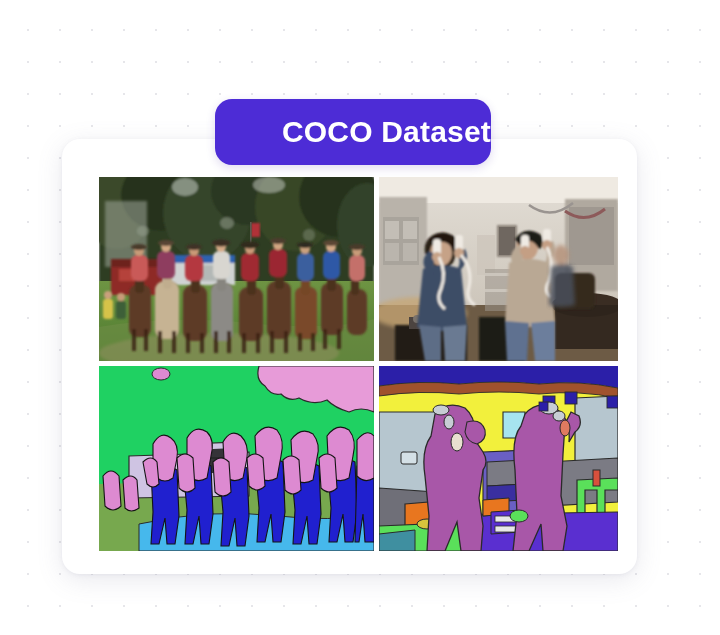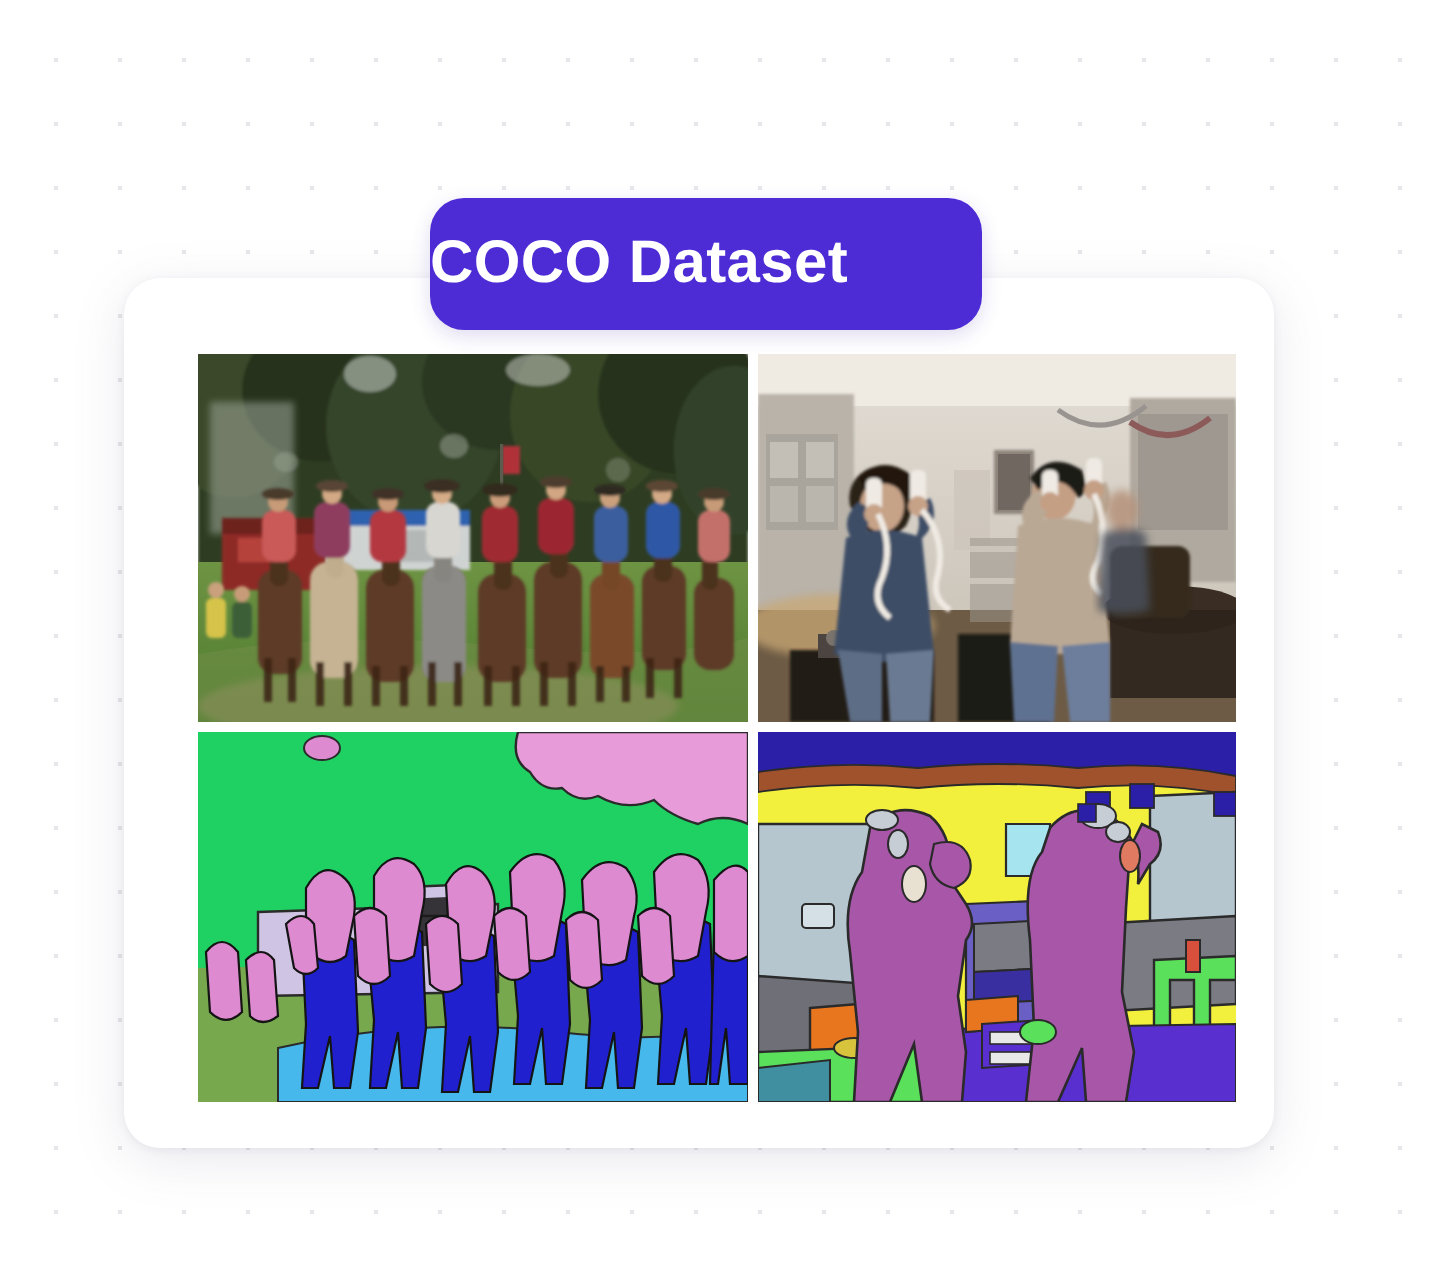--- a/index.html
+++ b/index.html
@@ -29,21 +29,21 @@
   #title-badge {
     position: absolute;
     left: 215px;
     top: 99px;
     width: 276px;
     height: 66px;
     border-radius: 17px;
     background: #4d2cd6;
     display: flex;
     align-items: center;
-    justify-content: flex-start;
+    justify-content: flex-end;
     z-index: 5;
     box-shadow: 0 3px 10px rgba(60, 30, 160, 0.16);
   }
   #title-badge-text {
     color: #ffffff;
     font-size: 30px;
     font-weight: bold;
     letter-spacing: 0.2px;
     line-height: 1;
     white-space: nowrap;

